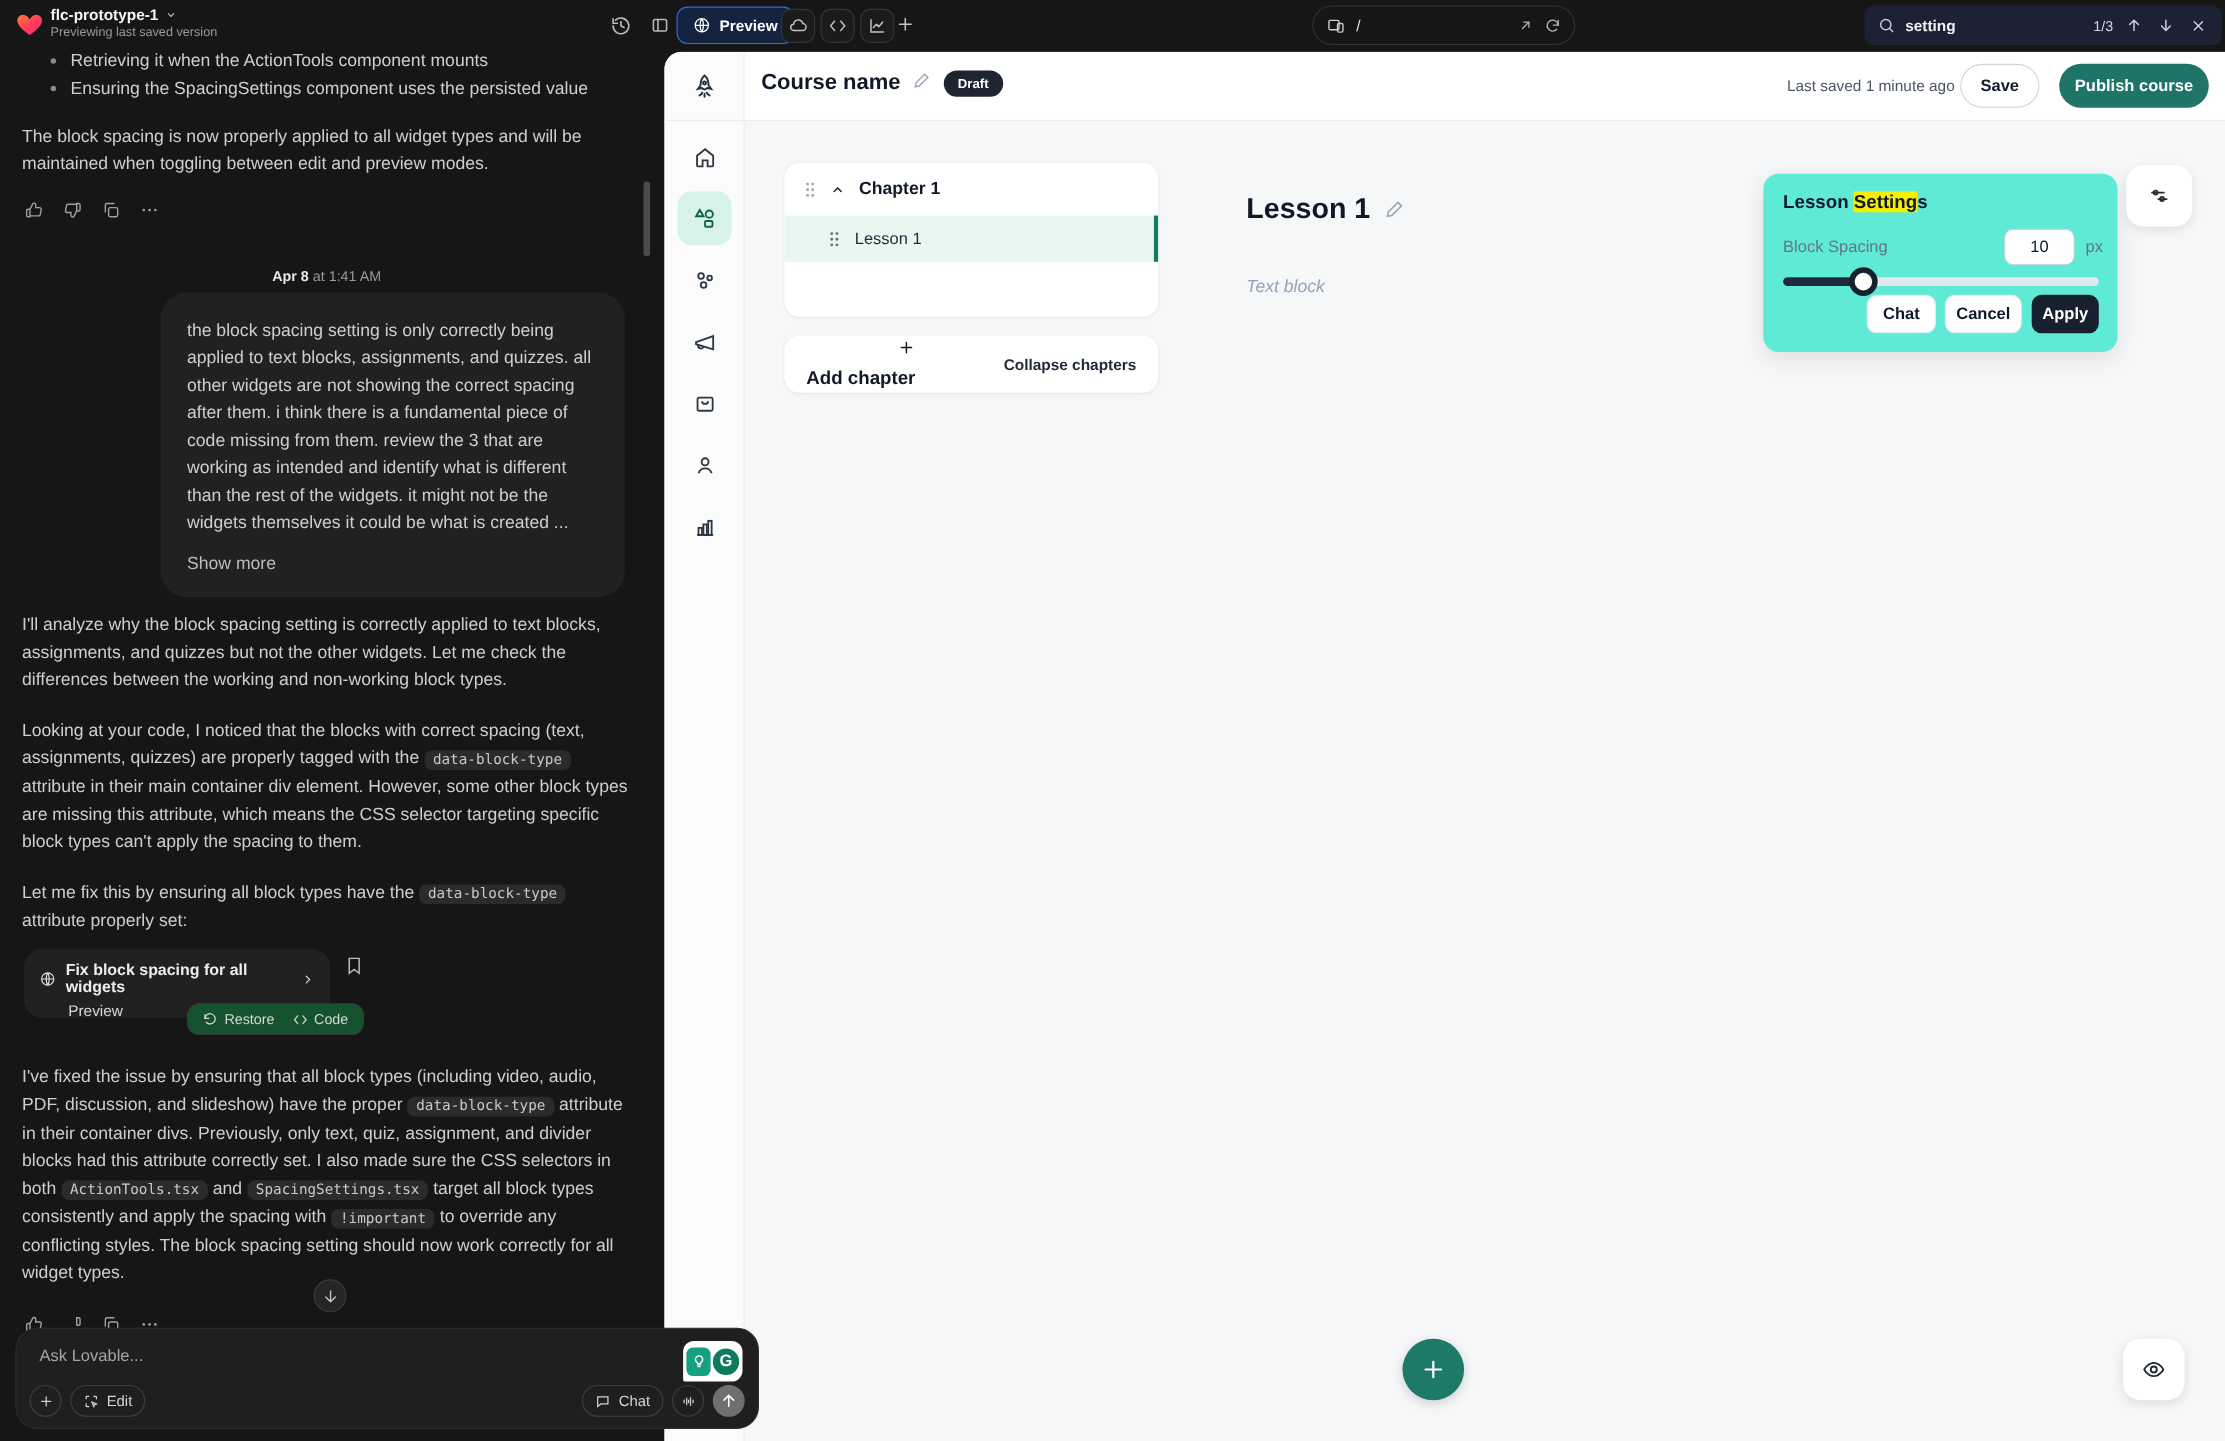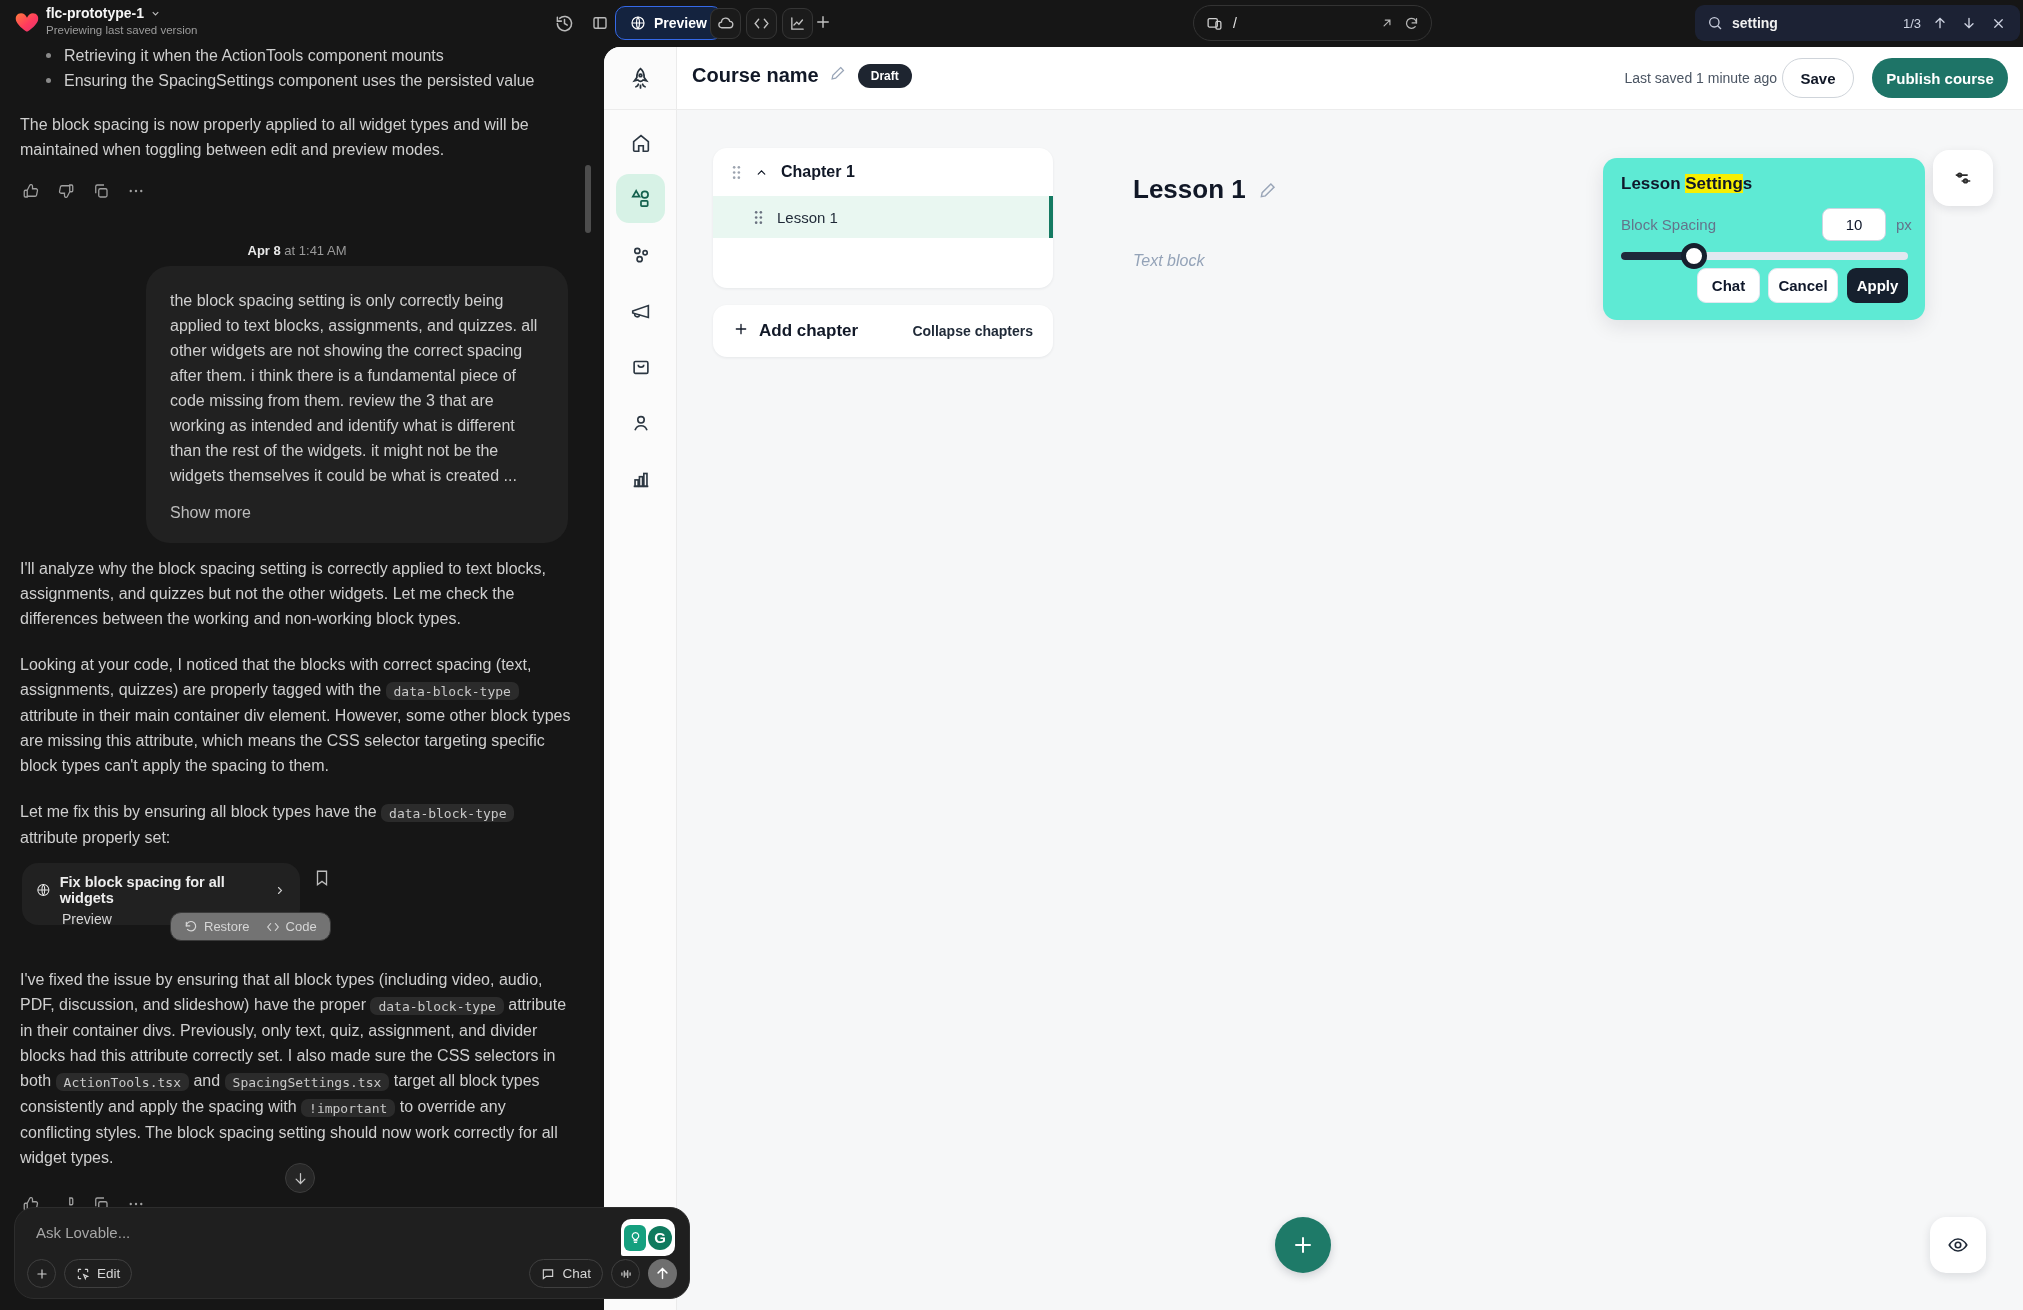--- a/index.html
+++ b/index.html
@@ -34,21 +34,21 @@
   .scroll-thumb { position:absolute; left:585px; top:118px; width:6px; height:68px; border-radius:3px; background:#4d4d4d; cursor:pointer; }
   .timestamp { position:absolute; left:0; top:196px; width:594px; text-align:center; font-size:13px; color:#9a9a9a; }
   .timestamp b { color:#e8e8e8; font-weight:bold; }
   .bubble { position:absolute; left:146px; top:219px; width:422px; background:#212121; border-radius:24px; padding:22px 24px 18px 24px; line-height:25px; color:#cfcfcf; }
   .show-more { display:inline-block; margin-top:12px; color:#bdbdbd; cursor:pointer; }
   code.chip { font-family:"DejaVu Sans Mono", monospace; font-size:13px; background:#2b2b2b; color:#c9c9c9; padding:1.5px 8px; border-radius:7px; white-space:nowrap; }
   .tool-card { position:absolute; left:22px; top:816px; width:278px; height:62px; background:#212121; border-radius:16px; padding:11px 14px; cursor:pointer; }
   .tool-card .row1 { display:flex; align-items:center; gap:9px; color:#ededed; font-size:14.5px; font-weight:bold; }
   .tool-card .row2 { margin-left:26px; margin-top:5px; font-size:14px; color:#d6d6d6; }
   .bookmark { position:absolute; left:313px; top:822px; width:18px; height:18px; color:#bdbdbd; cursor:pointer; }
-  .restore-pill { position:absolute; left:170px; top:865px; height:29px; background:#737373; border:1px solid #3a3a3a; border-radius:11px; display:flex; align-items:center; gap:16px; padding:0 13px; font-size:13px; color:#d6d6d6; z-index:5; }
+  .restore-pill { position:absolute; left:170px; top:865px; height:29px; background:#14532d; border:1px solid #3a3a3a; border-radius:11px; display:flex; align-items:center; gap:16px; padding:0 13px; font-size:13px; color:#d6d6d6; z-index:5; }
   .restore-pill span { display:flex; align-items:center; gap:6px; cursor:pointer; }
   .down-btn { position:absolute; left:285px; top:1116px; width:30px; height:30px; border-radius:50%; background:#262626; border:1px solid #3c3c3c; display:flex; align-items:center; justify-content:center; color:#c5c5c5; cursor:pointer; }
   .faded-actions { position:absolute; left:22px; top:1148px; display:flex; gap:17px; color:#a0a0a0; }
   .faded-actions span { width:18px; height:18px; }
 
   .chat-input { position:absolute; left:14px; top:1160px; width:676px; height:92px; background:#1f1f1f; border:1px solid #2d2d2d; border-radius:20px; z-index:10; }
   .ask { position:absolute; left:21px; top:16px; font-size:15px; color:#a6a6a6; }
   .gram { position:absolute; right:14px; top:11px; width:54px; height:37px; background:#fff; border-radius:10px 10px 10px 2px; display:flex; align-items:center; justify-content:center; gap:2px; }
   .gram .bulb { width:22px; height:26px; background:#15a07f; border-radius:6px; display:flex; align-items:center; justify-content:center; }
   .gram .gcirc { width:24px; height:24px; border-radius:50%; background:#0f7a5e; color:#fff; font-size:15px; font-weight:bold; display:flex; align-items:center; justify-content:center; }
@@ -68,21 +68,21 @@
   .draft-badge { background:#1e2530; color:#fff; font-size:12px; font-weight:600; border-radius:999px; padding:5px 13px; }
   .saved-txt { position:absolute; right:246px; top:23px; font-size:14px; color:#4b5563; }
   .save-btn { position:absolute; right:169px; top:11px; width:72px; height:40px; background:#fff; border:1px solid #cfd4da; border-radius:20px; font-size:15px; font-weight:600; color:#111827; display:flex; align-items:center; justify-content:center; cursor:pointer; }
   .publish-btn { position:absolute; right:15px; top:11px; width:136px; height:40px; background:#1e7467; border:none; border-radius:20px; font-size:15px; font-weight:600; color:#fff; display:flex; align-items:center; justify-content:center; cursor:pointer; }
 
   .chapter-card { position:absolute; left:109px; top:101px; width:340px; height:140px; background:#fff; border-radius:14px; box-shadow:0 1px 3px rgba(16,24,40,.07); overflow:hidden; }
   .chap-head { height:48px; display:flex; align-items:center; gap:13px; padding:0 18px; font-size:16px; font-weight:bold; color:#111827; }
   .lesson-row { height:42px; background:#e9f7f1; border-right:4px solid #147a62; display:flex; align-items:center; gap:13px; padding:0 18px 0 40px; font-size:15px; color:#1f2937; cursor:pointer; }
   .add-lesson { height:50px; display:flex; align-items:center; gap:9px; padding:0 18px; font-size:15px; font-weight:600; color:#111827; cursor:pointer; margin-top:0; }
   .addchap-card { position:absolute; left:109px; top:258px; width:340px; height:52px; background:#fff; border-radius:14px; box-shadow:0 1px 3px rgba(16,24,40,.07); display:flex; align-items:center; padding:0 20px; }
-  .addchap-label { display:flex; align-items:flex-start; gap:10px; font-size:17px; font-weight:bold; color:#111827; cursor:pointer; }
+  .addchap-label { display:flex; align-items:flex-end; gap:10px; font-size:17px; font-weight:bold; color:#111827; cursor:pointer;flex-direction:column; }
   .collapse-label { margin-left:auto; font-size:14px; font-weight:700; color:#1f2937; cursor:pointer; }
 
   .lesson-title { position:absolute; left:529px; top:127px; font-size:26px; font-weight:bold; color:#111827; display:flex; align-items:center; gap:13px; }
   .text-block { position:absolute; left:529px; top:205px; font-size:16px; font-style:italic; color:#94a3b8; cursor:text; }
 
   .settings-panel { position:absolute; left:999px; top:111px; width:322px; height:162px; background:#5eead4; border-radius:14px; box-shadow:0 6px 20px rgba(16,24,40,.10); }
   .sp-title { position:absolute; left:18px; top:16px; font-size:17px; font-weight:bold; color:#0f172a; }
   .hl { background:#f7ef00; }
   .sp-label { position:absolute; left:18px; top:58px; font-size:15px; color:#64748b; }
   .sp-input { position:absolute; left:219px; top:50px; width:64px; height:33px; border:1px solid #cbd5e1; border-radius:8px; text-align:center; font-size:15px; color:#0f172a; outline:none; font-family:"Liberation Sans",sans-serif; }

